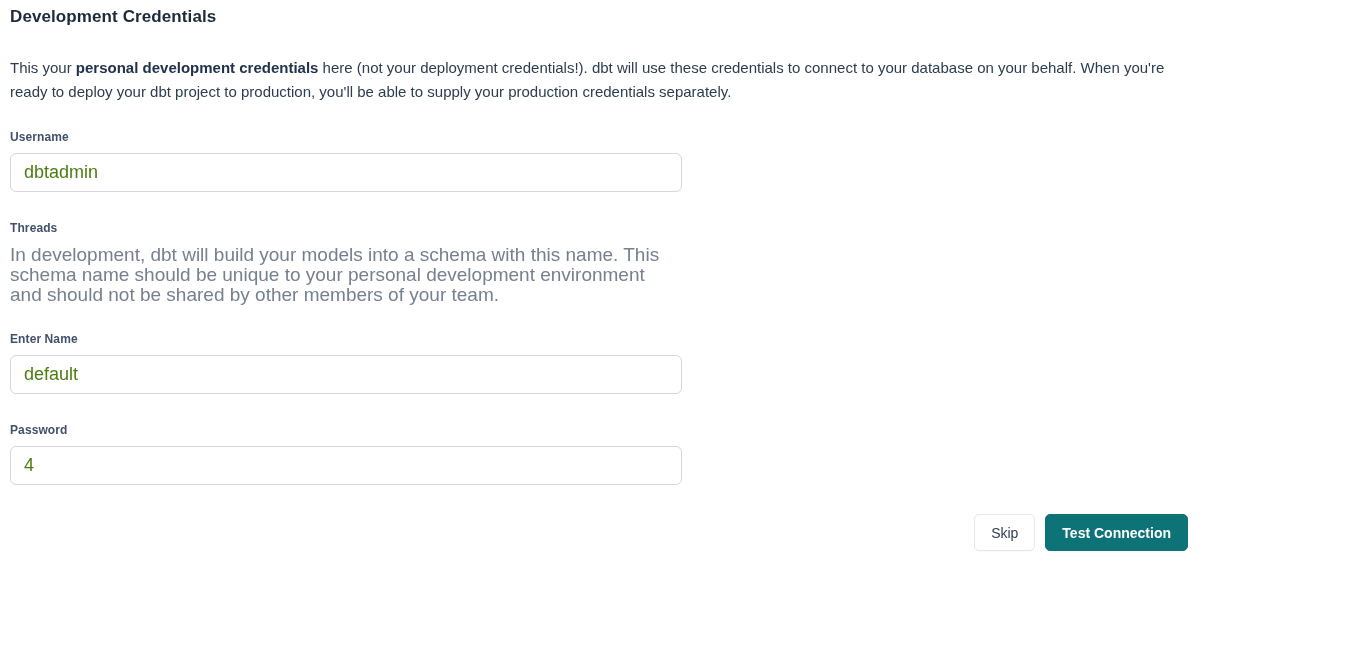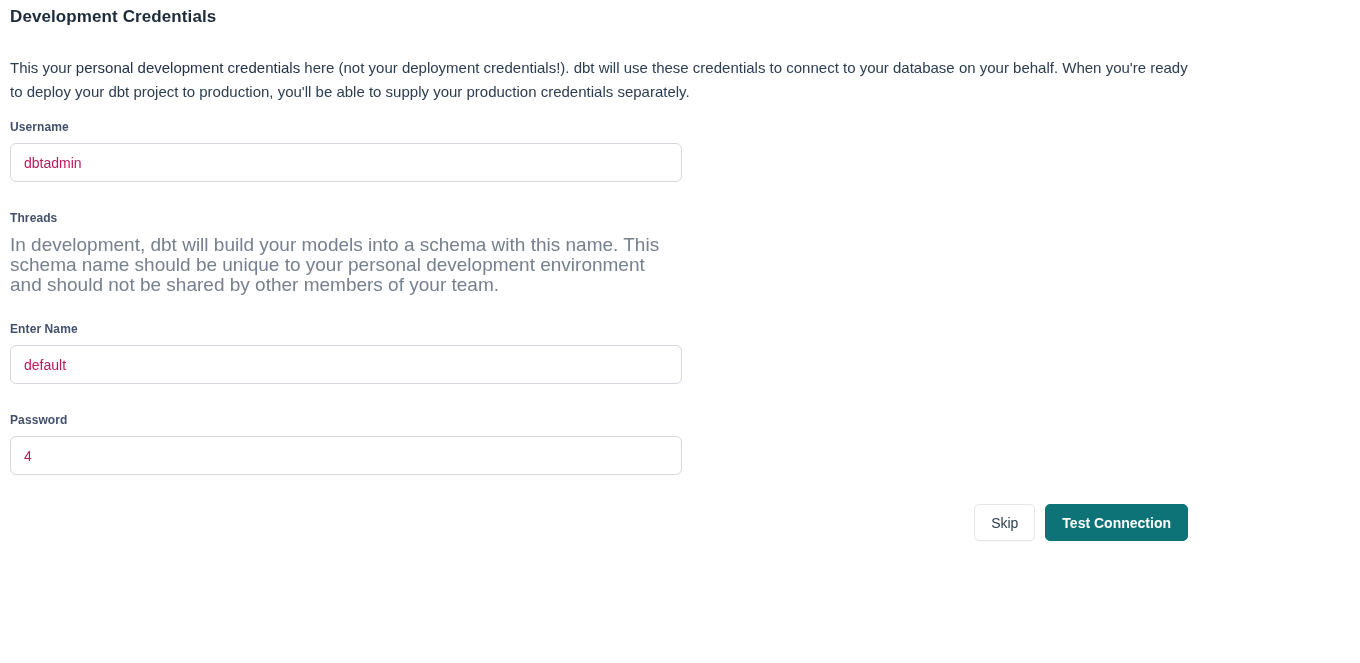--- a/index.html
+++ b/index.html
@@ -22,42 +22,42 @@
     color: #1c2a39;
     letter-spacing: 0.1px;
   }
   .intro {
     margin-top: 29px;
     font-size: 15px;
     line-height: 24px;
     color: #2c3d50;
     max-width: 1334px;
   }
-  .intro strong { font-weight: 400; color: #22324a; }
-  .form-area { margin-top: 16px; }
+  .intro strong { font-weight: 700; color: #22324a; }
+  .form-area { margin-top: 26px; }
   .field-group { margin-bottom: 29px; width: 672px; }
   .field-label {
     display: block;
     font-size: 12px;
     font-weight: 700;
     color: #42506b;
     margin-bottom: 9px;
     letter-spacing: 0.1px;
   }
   .text-input {
     display: block;
     width: 672px;
     height: 39px;
     border: 1px solid #d4d7de;
     border-radius: 6px;
     background: #ffffff;
     padding: 0 13px;
     font-family: "Liberation Sans", "DejaVu Sans", sans-serif;
-    font-size: 14px;
-    color: #be185d;
+    font-size: 18px;
+    color: #4d7c0f;
     outline: none;
   }
   .text-input.password-value {
     font-size: 12px;
     letter-spacing: 1px;
     font-weight: 700;
     color: #101d33;
   }
   .helper-text {
     margin-top: 10px;

